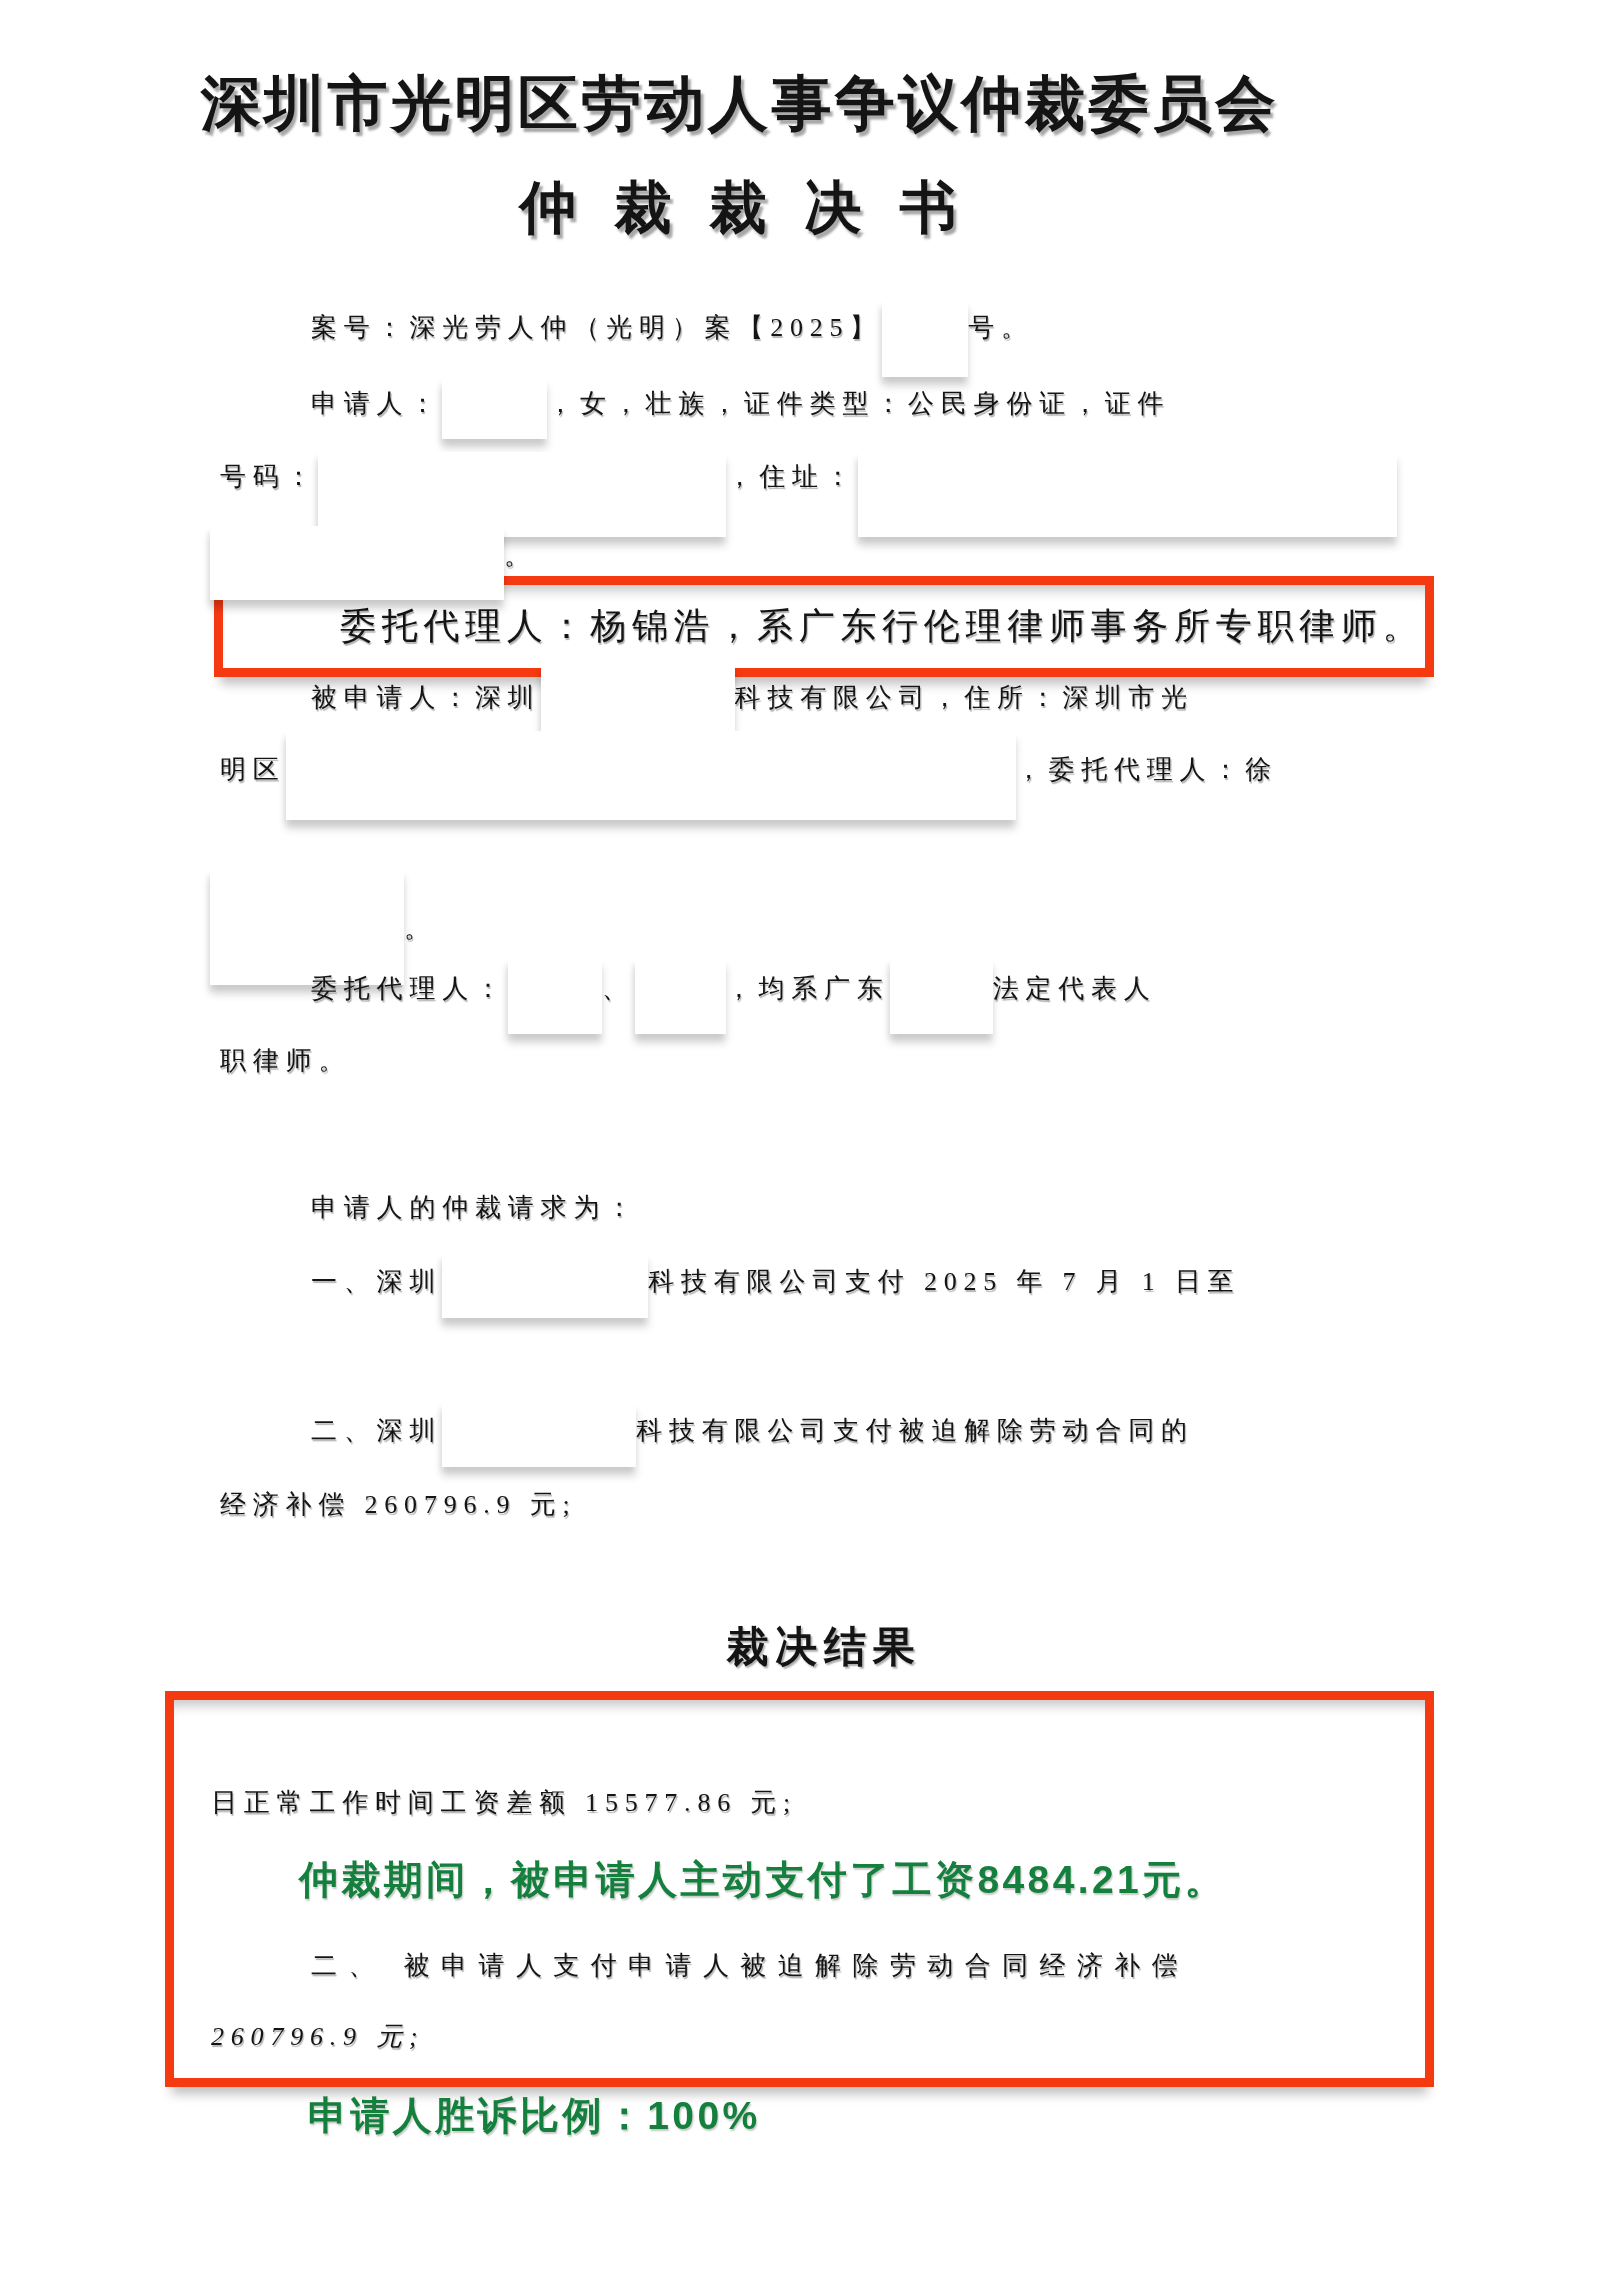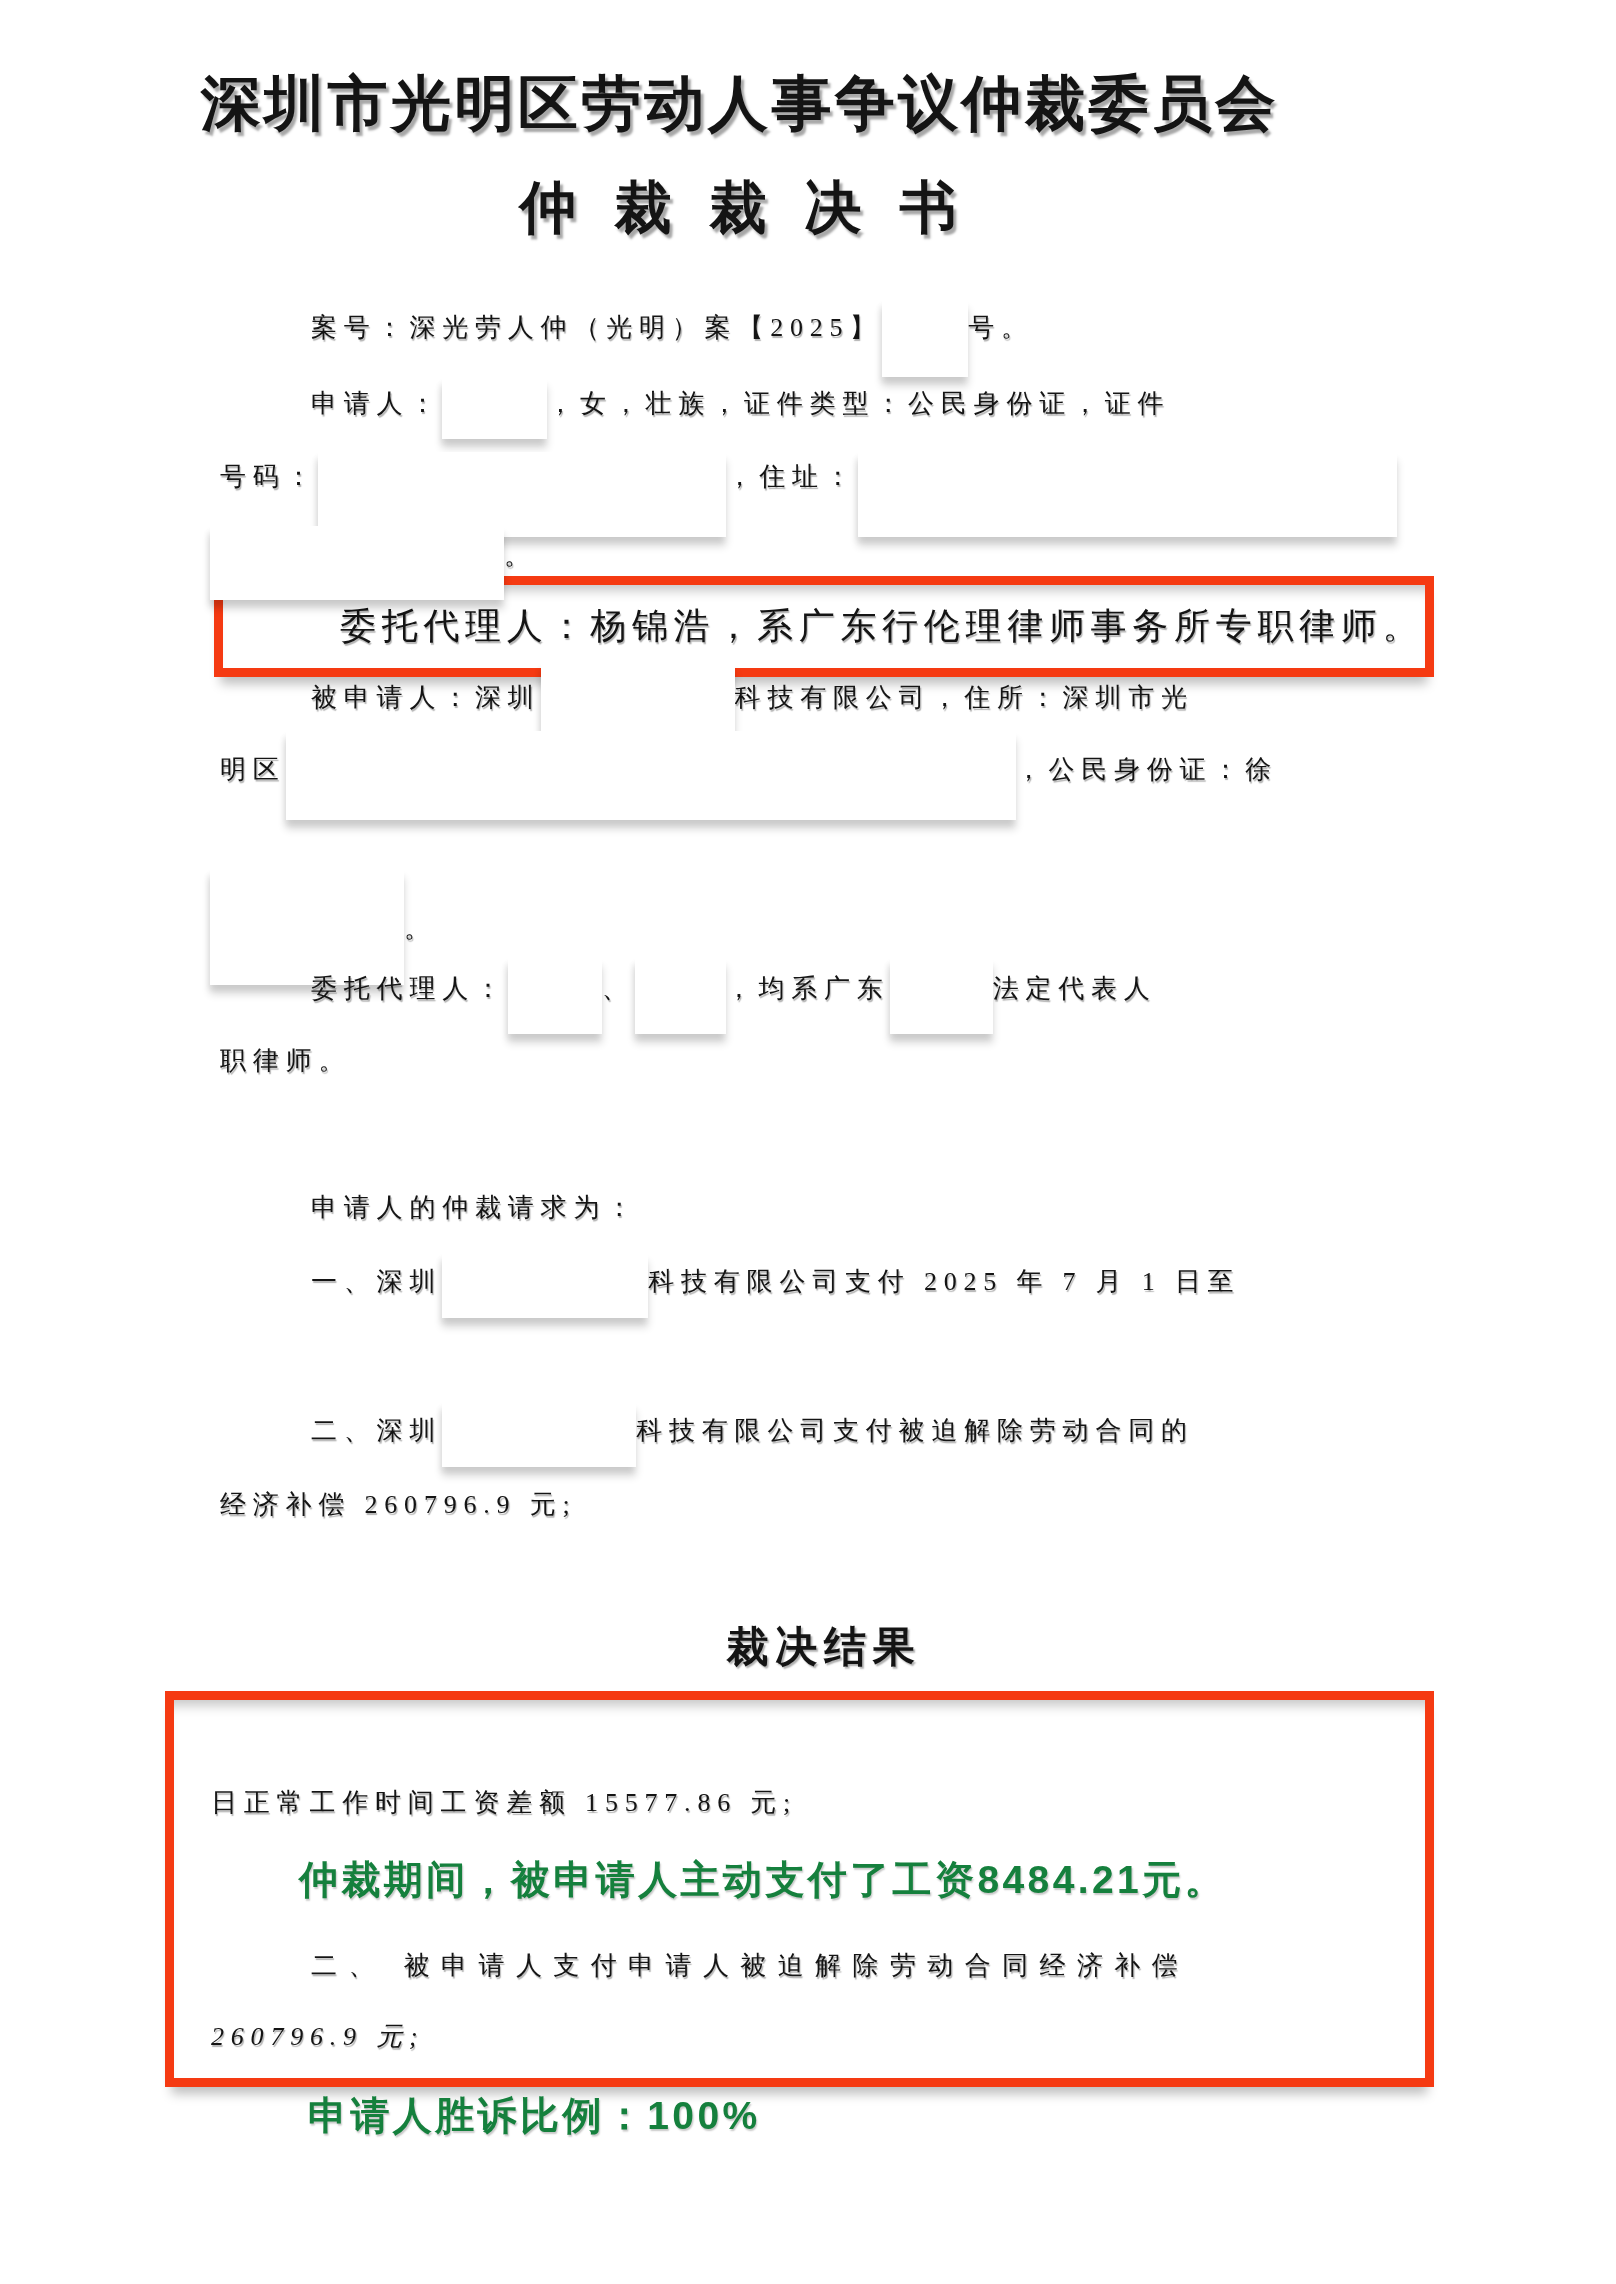--- a/index.html
+++ b/index.html
@@ -121,21 +121,21 @@
 
   <div class="redbox" style="left:214px;top:576px;width:1220px;height:101px;">
     <div class="box1-inner">委托代理人：杨锦浩，系广东行伦理律师事务所专职律师。</div>
   </div>
 
   <div class="line" style="left:311px;top:662px;">
     <span>被申请人：深圳</span><span class="redact" style="width:194px;--et:-19.4px;--eb:-39px;"></span><span>科技有限公司，住所：深圳市光</span>
   </div>
 
   <div class="line" style="left:220px;top:734px;">
-    <span>明区</span><span class="redact" style="width:730px;--et:-23px;--eb:-30px;"></span><span>，公民身份证：徐</span>
+    <span>明区</span><span class="redact" style="width:730px;--et:-23px;--eb:-30px;"></span><span>，委托代理人：徐</span>
   </div>
 
 
   <div class="line" style="left:210px;top:893px;">
     <span class="redact" style="width:194px;--et:-44px;--eb:-36px;"></span><span>。</span>
   </div>
 
   <div class="line" style="left:311px;top:953px;">
     <span>委托代理人：</span><span class="redact" style="width:94px;--et:-15px;--eb:-24.5px;"></span><span>、</span><span class="redact" style="width:91px;--et:-15px;--eb:-24.5px;"></span><span>，均系广东</span><span class="redact" style="width:103px;--et:-15px;--eb:-24.5px;"></span><span>法定代表人</span>
   </div>

